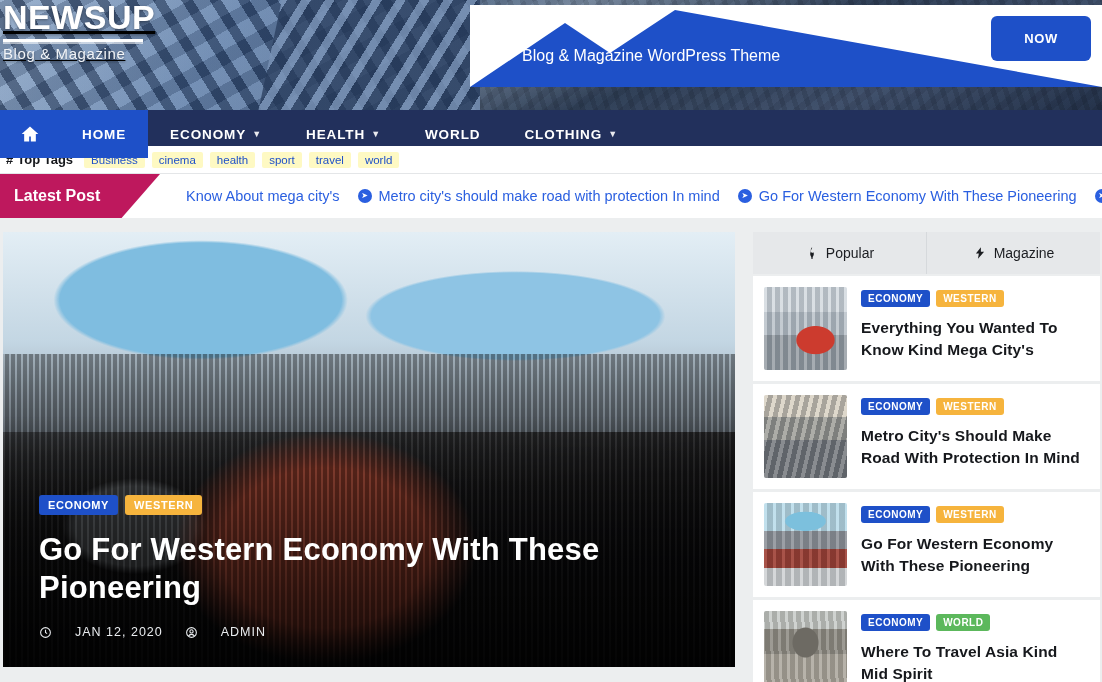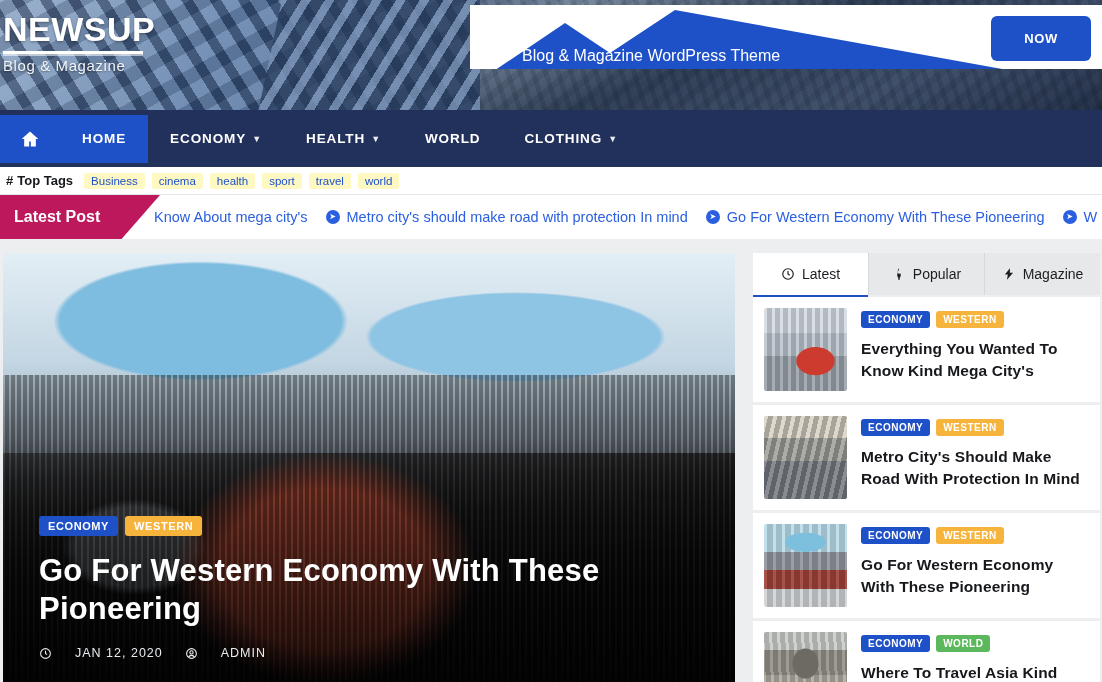--- a/index.html
+++ b/index.html
@@ -42,38 +42,38 @@
       repeating-linear-gradient(62deg, rgba(22,38,66,.45) 0 10px, rgba(170,193,222,.25) 10px 24px),
       repeating-linear-gradient(-25deg, rgba(26,44,74,.30) 0 14px, rgba(185,205,230,.16) 14px 30px);
     transform: rotate(-4deg);
   }
   .header-left::after{
     content:""; position:absolute; right:-6%; top:-10%; width:50%; height:130%;
     background:
       repeating-linear-gradient(112deg, rgba(120,145,180,.85) 0 9px, rgba(40,60,92,.75) 9px 22px);
     transform: skewX(-12deg);
   }
-  .brand { position: absolute; left: 3px; top: 12px; z-index: 5; }
+  .brand { position: absolute; left: 3px; top: 0; z-index: 5; text-decoration: underline; }
   .brand-name {
     font-size: 34px; font-weight: 700; color: #fff;
     letter-spacing: .5px; line-height: 1.05;
     text-shadow: 0 1px 3px rgba(0,0,0,.35);
   }
   .brand-rule {
     width: 140px; height: 3px; background: #fff;
     margin: 3px 0 3px 0; box-shadow: 0 2px 0 rgba(255,255,255,.55);
   }
   .brand-tag {
     font-size: 15px; color: #f2f5f9; letter-spacing: .6px;
     text-shadow: 0 1px 2px rgba(0,0,0,.4);
   }
 
   .promo {
     position: absolute; left: 470px; top: 5px;
-    width: 632px; height: 64px;
+    width: 632px; height: 82px;
     background: #ffffff;
     overflow: hidden;
     text-decoration: underline;
   }
   .promo-shape { position: absolute; left:0; top:0; width: 632px; height: 82px; }
   .promo-text {
     position: absolute; left: 52px; top: 42px;
     font-size: 16px; color: #ffffff; z-index: 3;
     white-space: nowrap;
   }
@@ -82,22 +82,22 @@
     width: 100px; height: 45px;
     background: #1e50c8; color: #fff;
     border: none; border-radius: 6px;
     font-family: "Liberation Sans", sans-serif;
     font-size: 13px; font-weight: 700; letter-spacing: .6px;
     z-index: 6; cursor: pointer;
   }
 
   
   .nav {
-    position: relative; width: 1102px; height: 57px;
-    background: #22305c; display: flex; align-items: center;
+    position: relative; width: 1102px; height: 36px;
+    background: #22305c; display: flex; align-items: flex-start;
   }
   .nav-home-block {
     background: #1e50c8; display: flex; align-items: center; height: 48px;
   }
   .nav-home-icon {
     width: 60px; display: flex; align-items: center; justify-content: center;
     color: #fff; cursor: pointer;
   }
   .nav-item {
     display: flex; align-items: center; gap: 6px;
@@ -139,21 +139,21 @@
     z-index: 2;
   }
   .ticker-track {
     display: flex; align-items: center; gap: 18px;
     margin-left: -6px; white-space: nowrap;
   }
   .ticker-item {
     display: flex; align-items: center; gap: 7px;
     color: #2a5fe0; font-size: 14.5px; cursor: pointer;
   }
-  .ticker-item.first { margin-left: 0; }
+  .ticker-item.first { margin-left: 32px; }
   .arrow-circ {
     width: 14px; height: 14px; border-radius: 50%;
     background: #2a5fe0; color: #fff; flex: none;
     display: flex; align-items: center; justify-content: center;
     font-size: 8px; line-height: 1;
   }
 
   
   .content {
     width: 1102px; display: flex; gap: 18px;
@@ -373,27 +373,20 @@
               <path d="M6.5 19a6 6 0 0 1 11 0"></path>
           </svg>
           <span>ADMIN</span>
         </span>
       </div>
     </div>
   </article>
 
   <aside class="sidebar">
     <div class="tabs">
-      <div class="tab active">
-        <svg width="14" height="14" viewBox="0 0 24 24" fill="none" stroke="currentColor" stroke-width="2">
-          <circle cx="12" cy="12" r="9"></circle>
-            <path d="M12 7v5l3 2"></path>
-        </svg>
-        <span>Latest</span>
-      </div>
       <div class="tab">
         <svg width="14" height="14" viewBox="0 0 24 24" fill="currentColor">
           <path d="M12 2c1 3-2 4-2 7a2.6 2.6 0 0 0 4.5 1.8C16 14 14.5 18 12 20c-2.5-2-4-6-2.5-9.2C10.5 8 9 5 12 2z"></path>
           <rect x="10.8" y="19" width="2.4" height="3.2" rx="1"></rect>
         </svg>
         <span>Popular</span>
       </div>
       <div class="tab">
         <svg width="14" height="14" viewBox="0 0 24 24" fill="currentColor">
           <path d="M13.5 2 5 13h5l-1.5 9L19 10h-5.5z"></path>

